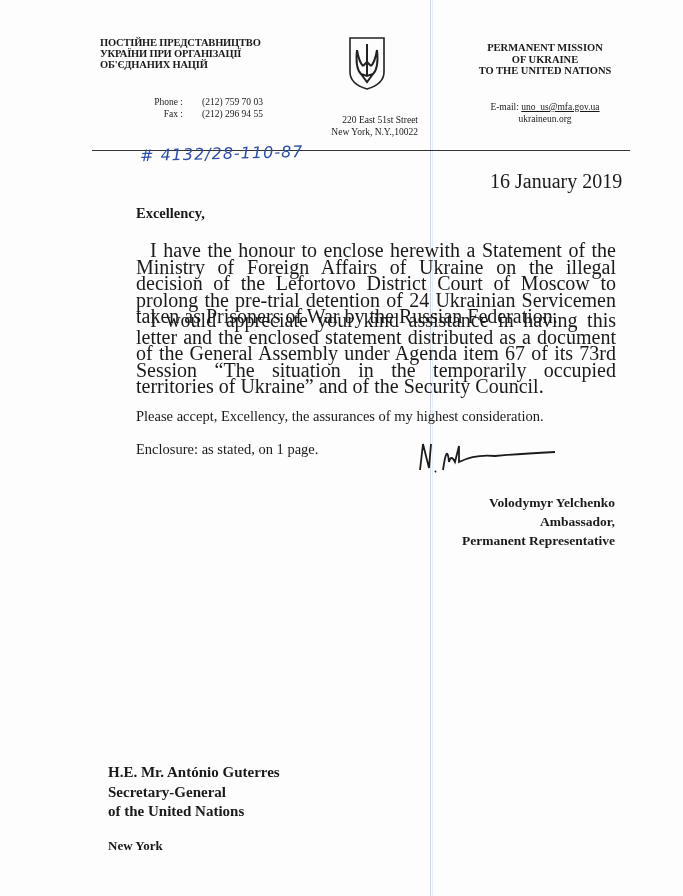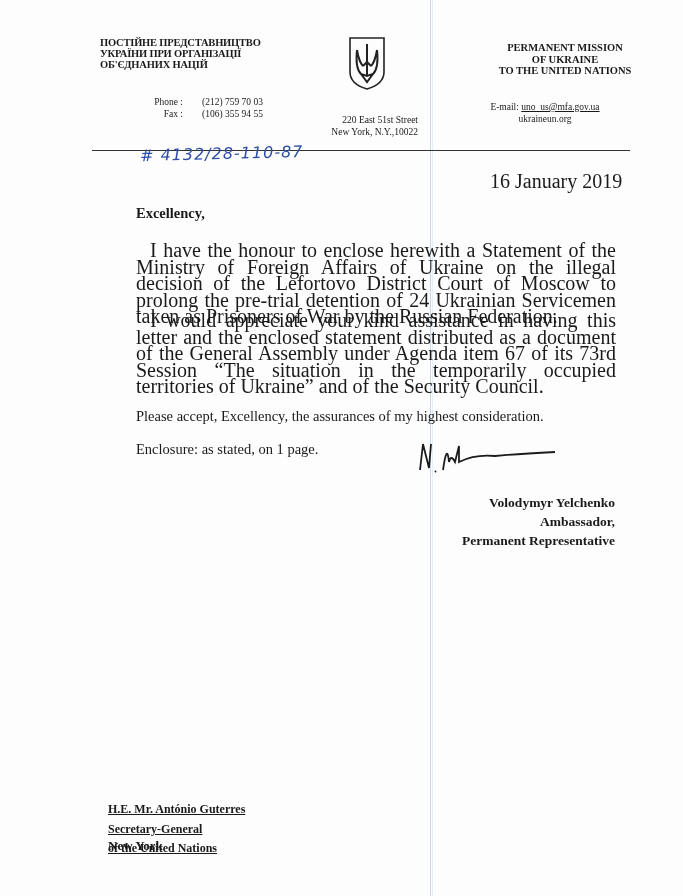--- a/index.html
+++ b/index.html
@@ -2,39 +2,39 @@
 <html><head>
   <meta charset="utf-8">
   <style>
     html, body { margin:0; padding:0; }
     body { width:683px; height:896px; background:#fdfdfd; position:relative; overflow:hidden;
       font-family:"Liberation Serif", serif; color:#1a1a1a; }
     .abs { position:absolute; }
     .fold { position:absolute; left:430px; top:0; width:1px; height:896px; background:#a9c8e4; opacity:0.7; }
     .fold2 { position:absolute; left:432px; top:0; width:1px; height:896px; background:#d6e6f4; opacity:0.6; }
     .hdr-left { left:100px; top:37px; width:200px; text-align:left; font-size:10.5px; font-weight:bold; line-height:11px; letter-spacing:-0.2px; }
-    .hdr-right { left:490px; top:42px; width:150px; text-align:center; font-size:10.5px; font-weight:bold; line-height:11.5px; }
+    .hdr-right { left:470px; top:42px; width:150px; text-align:center; font-size:10.5px; font-weight:bold; line-height:11.5px; }
     .contact { font-size:9.5px; line-height:12px; }
     .phone { left:143px; top:96px; }
     .phone .lbl { display:inline-block; width:40px; text-align:right; margin-right:19px; }
     .addr { left:318px; top:114px; width:100px; text-align:right; font-size:9.5px; line-height:12px; }
     .email { left:470px; top:101px; width:150px; text-align:center; font-size:9.5px; line-height:12px; }
     .email u { text-decoration:underline;margin-top:32px; }
     .rule { left:92px; top:150px; width:538px; height:1px; background:#333; }
     .handno { left:140px; top:144px; font-family:"DejaVu Sans", sans-serif; font-style:italic; font-size:16px; color:#2d4ea6; letter-spacing:1px; transform:rotate(-1.5deg); }
     .date { left:490px; top:170px; font-size:20px; }
     .salute { left:136px; top:205px; font-size:14.5px; font-weight:bold; }
     .para { left:136px; width:480px; font-size:20px; line-height:16.5px; text-align:justify; }
     .p1 { top:242px; text-indent:0; }
     .p2 { top:312px; }
     .p3 { left:136px; top:408px; font-size:14.5px; text-indent:0; }
     .p4 { left:136px; top:441px; font-size:14.5px; }
     .sig { left:415px; top:432px; width:150px; height:45px; }
     .signer { left:440px; top:493px; width:175px; text-align:right; font-size:13.5px; font-weight:bold; line-height:19px; }
-    .recip { left:108px; top:800px; font-size:12px; font-weight:bold; line-height:19.5px;text-decoration:underline; }
+    .recip { left:108px; top:763px; font-size:15px; font-weight:bold; line-height:19.5px; }
     .city { left:108px; top:838px; font-size:13px; font-weight:bold; }
     .emblem { left:347px; top:36px; width:40px; height:55px; }
   </style>
 </head>
 <body>
 
 <div class="fold"></div>
 <div class="fold2"></div>
 
 <div class="abs hdr-left">
@@ -51,21 +51,21 @@
 </div>
 
 <div class="abs hdr-right">
   <div>PERMANENT MISSION</div>
   <div>OF UKRAINE</div>
   <div>TO THE UNITED NATIONS</div>
 </div>
 
 <div class="abs contact phone">
   <div><span class="lbl">Phone :</span><span>(212) 759 70 03</span></div>
-  <div><span class="lbl">Fax :</span><span>(106) 355 94 55</span></div>
+  <div><span class="lbl">Fax :</span><span>(212) 296 94 55</span></div>
 </div>
 
 <div class="abs addr">
   <div>220 East 51st Street</div>
   <div>New York, N.Y.,10022</div>
 </div>
 
 <div class="abs email">
   <div><span>E-mail:</span> <u>uno_us@mfa.gov.ua</u></div>
   <div>ukraineun.org</div>

